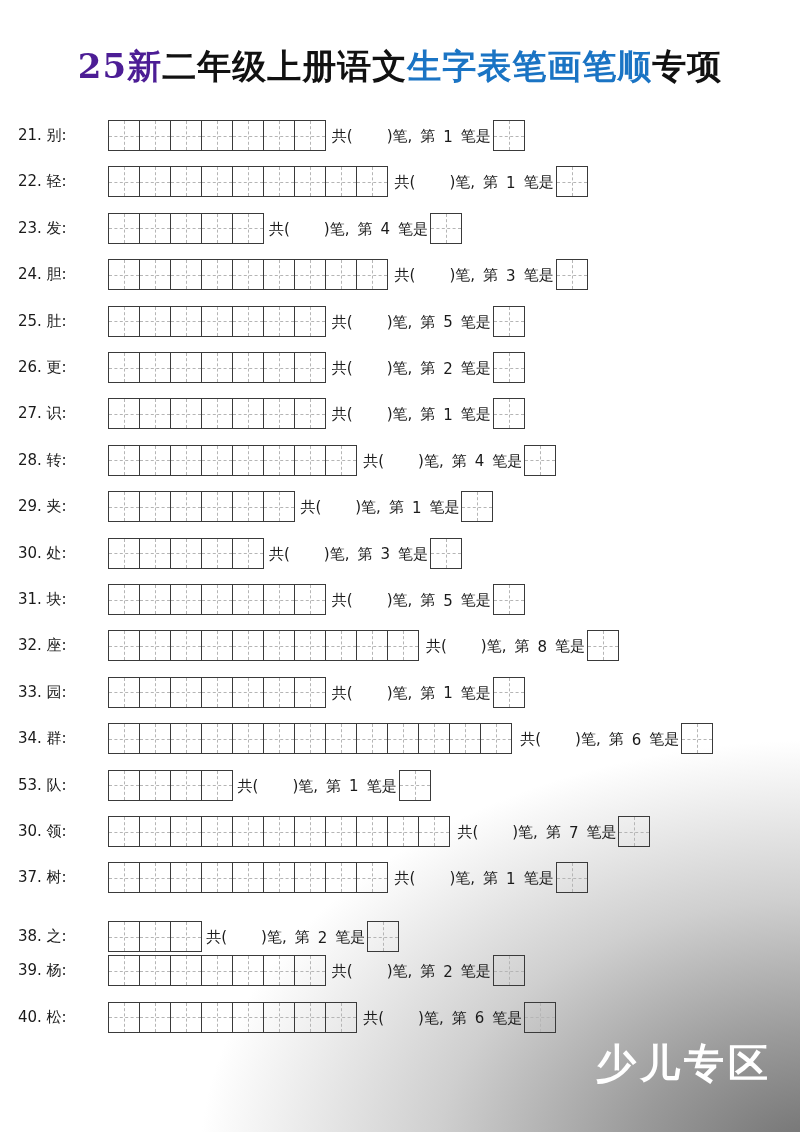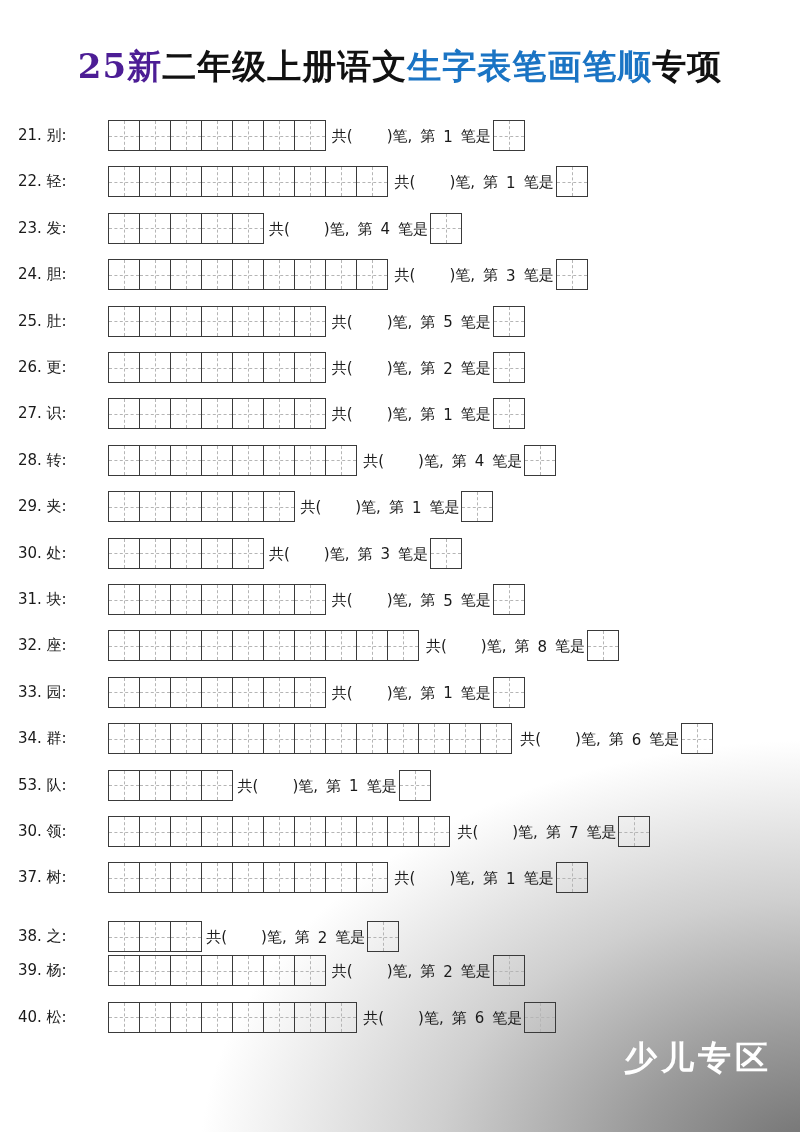--- a/index.html
+++ b/index.html
@@ -51,21 +51,21 @@
     }
     .answer::before {
       content: ""; position: absolute; left: 50%; top: 0; bottom: 0; border-left: 1px dashed #b5b5b5;
     }
     .answer::after {
       content: ""; position: absolute; top: 50%; left: 0; right: 0; border-top: 1px dashed #b5b5b5;
     }
     .watermark {
       position: absolute; right: 28px; top: 1036px; text-align: center; color: #fff;
     }
-    .wm-cn { font-family: "DejaVu Sans", sans-serif; font-weight: bold; font-size: 33px; letter-spacing: 4px; }
+    .wm-cn { font-family: "DejaVu Sans", sans-serif; font-weight: bold; font-size: 40px; letter-spacing: 4px; }
     .wm-url { font-family: "Liberation Sans", sans-serif; font-size: 24px; margin-top: 2px; letter-spacing: 0.5px; }
   </style>
 </head>
 <body>
 
 <div class="bg-shade"></div>
 
 <div class="title">
   <span class="red">25新</span><span class="black">二年级上册语文</span><span class="blue">生字表笔画笔顺</span><span class="black">专项</span>
 </div>

